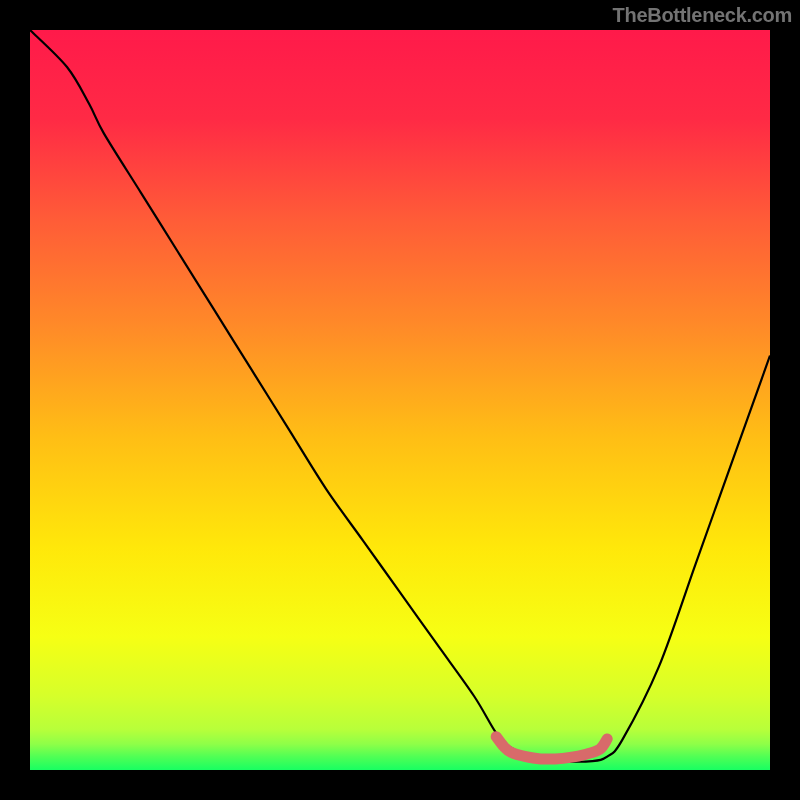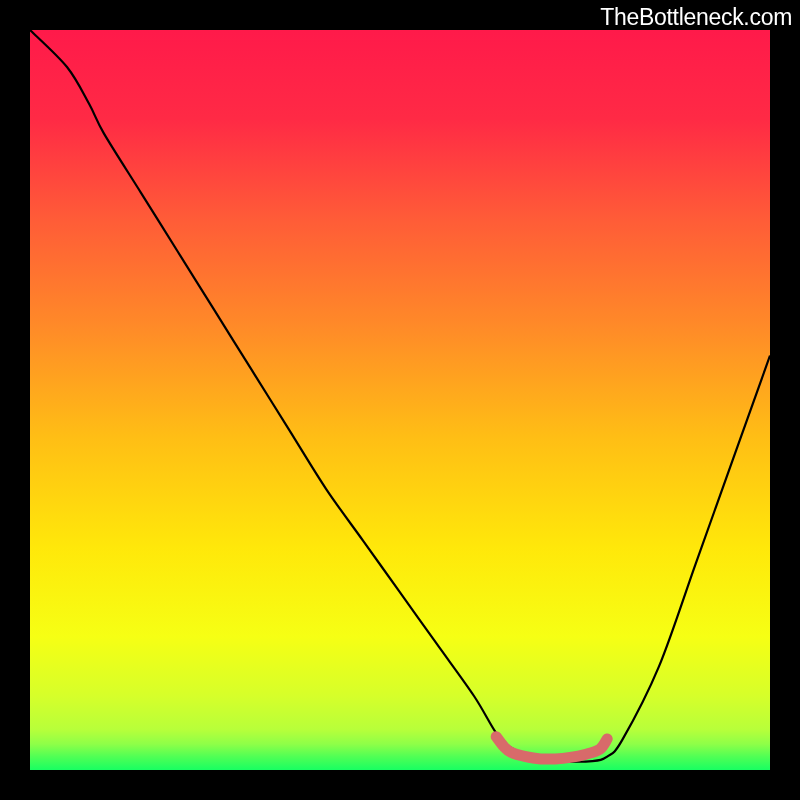--- a/index.html
+++ b/index.html
@@ -7,24 +7,24 @@
   .container {
     position: relative;
     width: 800px;
     height: 800px;
     background: #000;
   }
   .watermark {
     position: absolute;
     top: 4px;
     right: 8px;
-    color: #ffffff;
+    color: #737373;
     font-family: Arial, Helvetica, sans-serif;
-    font-size: 23px;
-    font-weight: 400;
+    font-size: 20px;
+    font-weight: 700;
     z-index: 10;
     letter-spacing: -0.3px;
   }
   .plot-area {
     position: absolute;
     left: 30px;
     top: 30px;
     width: 740px;
     height: 740px;
   }

